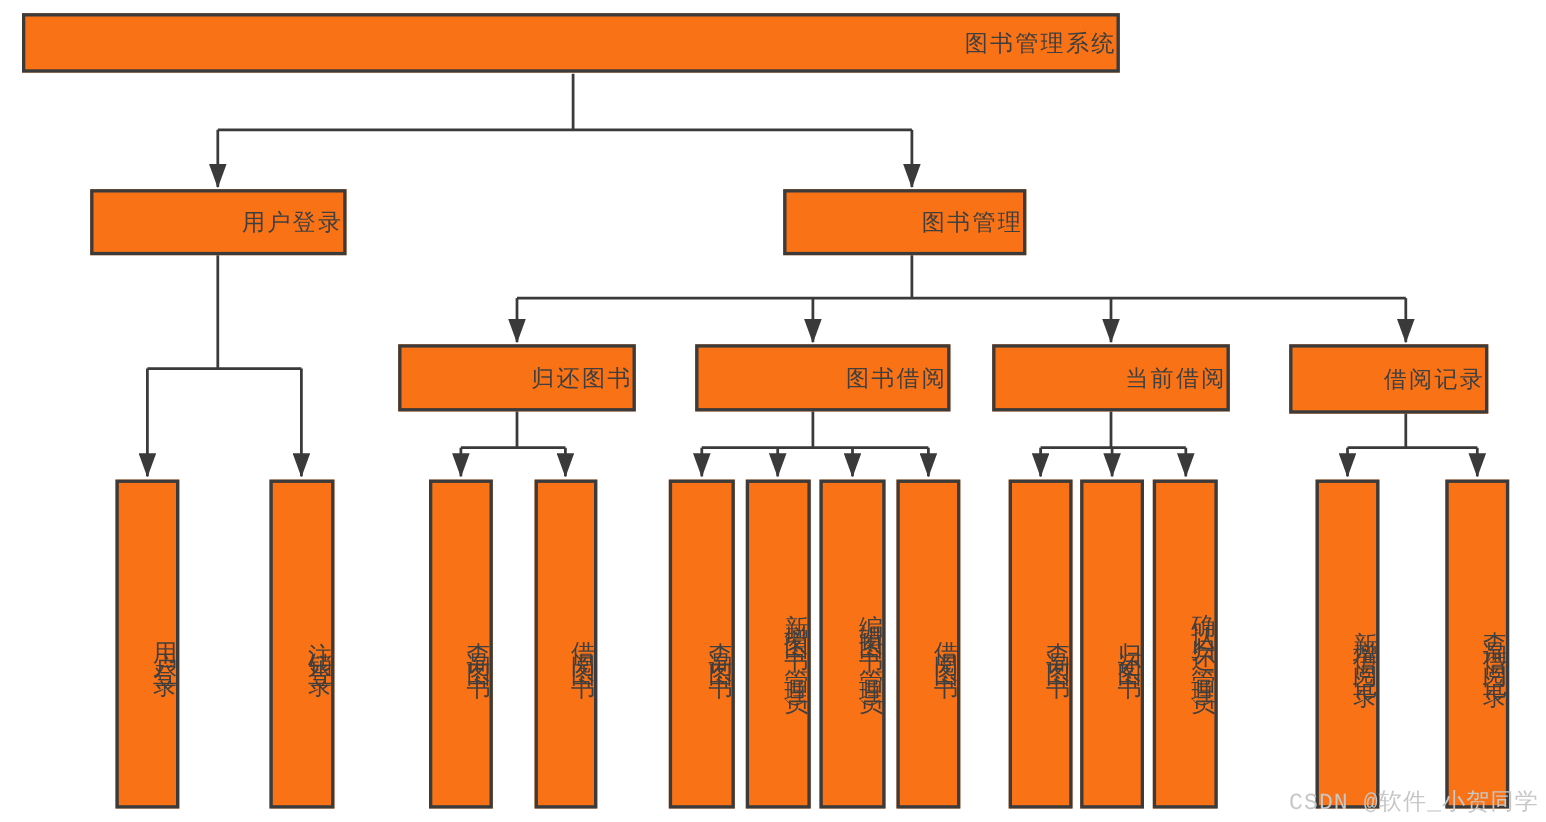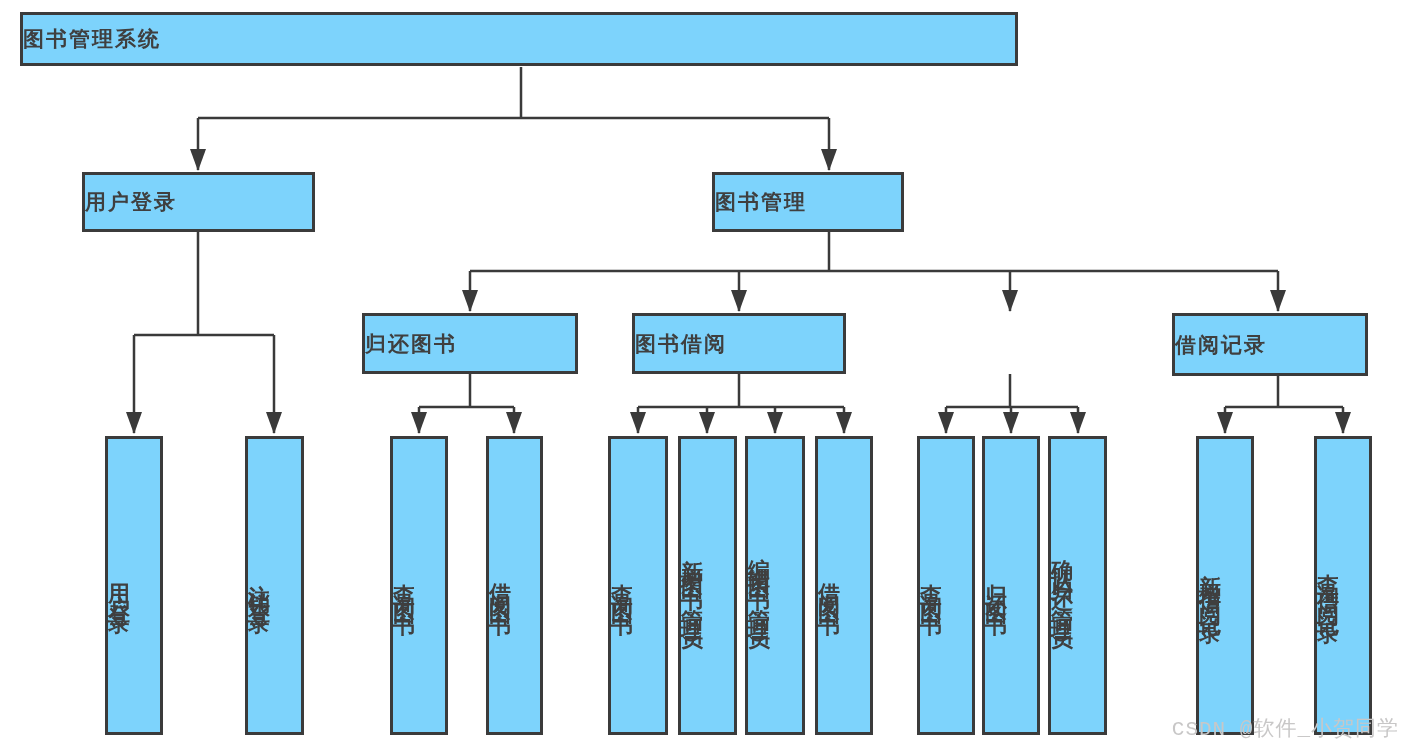--- a/index.html
+++ b/index.html
@@ -5,37 +5,37 @@
   :root{
     --line:#3a3a3a; --box-border:#3b3b3b; --text:#3f3f3f; --bg:#ffffff; --watermark:#c8c7c7;
   }
   html,body{margin:0;padding:0;background:var(--bg);}
   .canvas{
     position:relative; width:1405px; height:747px; background:var(--bg);
     font-family:"DejaVu Sans","Liberation Sans",sans-serif; overflow:hidden;
   }
   .wires{position:absolute; left:0; top:0; z-index:3; pointer-events:none;}
   .box{
-    position:absolute; box-sizing:border-box; background:#7dd3fc;
+    position:absolute; box-sizing:border-box; background:#f97316;
     border:3px solid var(--box-border); color:var(--text); z-index:1;
-    display:flex; align-items:center; justify-content:flex-start;font-weight:bold;
+    display:flex; align-items:center; justify-content:flex-end;
   }
   .hbox .lbl{font-size:21px; letter-spacing:2px; white-space:nowrap;}
   .vbox .vlbl{
     writing-mode:vertical-rl; text-orientation:mixed;
     font-size:22px; letter-spacing:10px; line-height:1;
   }
   
   .n-root{left:20px;top:12px;width:998px;height:54px}
   .n-user-login{left:82px;top:172px;width:233px;height:60px}
-  .n-book-mgmt{left:712px;top:172px;width:192px;height:60px}
+  .n-book-mgmt{left:712px;top:172px;width:221px;height:60px}
   .n-new-book-rec{left:362px;top:313px;width:216px;height:61px}
-  .n-book-borrow{left:632px;top:313px;width:214px;height:61px}
+  .n-book-borrow{left:632px;top:313px;width:232px;height:61px}
   .n-current-borrow{left:902px;top:313px;width:216px;height:61px}
-  .n-borrow-record{left:1172px;top:313px;width:196px;height:63px}
+  .n-borrow-record{left:1172px;top:313px;width:181px;height:63px}
   .leaf{top:436px;height:299px}
   .n-leaf-user-login{left:105px;width:58px}
   .n-leaf-logout{left:245px;width:59px}
   .n-leaf-query-book-1{left:390px;width:58px}
   .n-leaf-borrow-book-1{left:486px;width:57px}
   .n-leaf-query-book-2{left:608px;width:60px}
   .n-leaf-add-book{left:678px;width:59px}
   .n-leaf-edit-book{left:745px;width:60px}
   .n-leaf-borrow-book-2{left:815px;width:58px}
   .n-leaf-query-book-3{left:917px;width:58px}
@@ -100,20 +100,23 @@
   <div class="box hbox n-book-mgmt">
     <span class="lbl">图书管理</span>
   </div>
 
   <div class="box hbox n-new-book-rec">
     <span class="lbl">归还图书</span>
   </div>
   <div class="box hbox n-book-borrow">
     <span class="lbl">图书借阅</span>
   </div>
+  <div class="box hbox n-current-borrow">
+    <span class="lbl">当前借阅</span>
+  </div>
   <div class="box hbox n-borrow-record">
     <span class="lbl">借阅记录</span>
   </div>
 
   <div class="box vbox leaf n-leaf-user-login">
     <span class="vlbl">用户登录</span>
   </div>
   <div class="box vbox leaf n-leaf-logout">
     <span class="vlbl">注销登录</span>
   </div>

